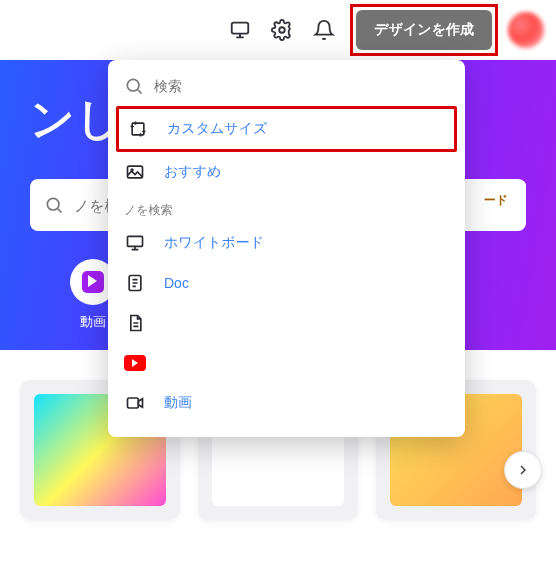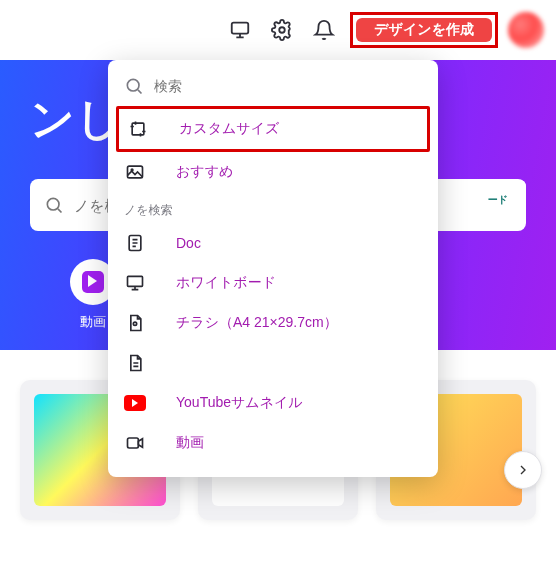--- a/index.html
+++ b/index.html
@@ -26,25 +26,25 @@
   .topbar .icon-btn {
     width: 32px;
     height: 32px;
     display: flex;
     align-items: center;
     justify-content: center;
     color: #30303a;
     cursor: pointer;
   }
   .create-btn {
-    background: #ef4444;
+    background: #737373;
     color: #fff;
     border: none;
     border-radius: 6px;
-    height: 24px;
+    height: 40px;
     padding: 0 18px;
     font-size: 14px;
     font-weight: 700;
     cursor: pointer;
     white-space: nowrap;
   }
   .create-wrap {
     border: 3px solid #d80000;
     padding: 3px;
     display: flex;
@@ -127,26 +127,26 @@
     left: 6px; top: 4px;
     border-left: 9px solid #fff;
     border-top: 6px solid transparent;
     border-bottom: 6px solid transparent;
   }
   .upgrade-btn {
     position: absolute;
     right: 30px;
     top: 120px;
     background: #ffffff;
-    color: #0f766e;
+    color: #a16207;
     border: none;
     border-radius: 6px;
     height: 40px;
     padding: 0 18px;
-    font-size: 10px;
+    font-size: 12px;
     font-weight: 700;
   }
   
   .templates {
     padding: 30px 20px 0 20px;
     display: flex;
     gap: 18px;
     align-items: center;
   }
   .tpl {
@@ -180,21 +180,21 @@
     align-items: center;
     justify-content: center;
     cursor: pointer;
     z-index: 2;
   }
   
   .dropdown {
     position: absolute;
     top: 60px;
     left: 108px;
-    width: 330px;
+    width: 357px;
     background: #fff;
     border-radius: 8px;
     box-shadow: 0 8px 30px rgba(0,0,0,0.22);
     z-index: 20;
     padding: 10px 0 14px 0;
   }
   .dd-search {
     display: flex;
     align-items: center;
     padding: 6px 16px 10px 16px;
@@ -204,24 +204,24 @@
   .dd-search input {
     border: none;
     outline: none;
     font-size: 14px;
     flex: 1;
     color: #444;
   }
   .dd-item {
     display: flex;
     align-items: center;
-    gap: 30px;
+    gap: 18px;
     padding: 9px 16px;
     font-size: 14px;
-    color: #a21caf;
+    color: #3b82f6;
     cursor: pointer;
   }
   .dd-item .ico {
     width: 22px;
     height: 22px;
     display: flex;
     align-items: center;
     justify-content: center;
     color: #2a2a33;
   }
@@ -356,64 +356,53 @@
         </svg>
     </span>
     <span>おすすめ</span>
   </div>
 
   <div class="dd-section">ノを検索</div>
 
   <div class="dd-item">
     <span class="ico">
       <svg width="20" height="20" viewBox="0 0 24 24" fill="none" stroke="currentColor" stroke-width="2">
+          <rect x="3" y="4" width="18" height="12" rx="1"></rect>
+          <path d="M12 16v4M8 20h8"></path>
+        </svg>
+    </span>
+    <span>ホワイトボード</span>
+  </div>
+
+  <div class="dd-item">
+    <span class="ico">
+      <svg width="20" height="20" viewBox="0 0 24 24" fill="none" stroke="currentColor" stroke-width="2">
           <rect x="5" y="3" width="14" height="18" rx="2"></rect>
           <path d="M9 8h6M9 12h6M9 16h4"></path>
         </svg>
     </span>
     <span>Doc</span>
   </div>
 
-  <div class="dd-item">
-    <span class="ico">
-      <svg width="20" height="20" viewBox="0 0 24 24" fill="none" stroke="currentColor" stroke-width="2">
-          <rect x="3" y="4" width="18" height="12" rx="1"></rect>
-          <path d="M12 16v4M8 20h8"></path>
-        </svg>
-    </span>
-    <span>ホワイトボード</span>
-  </div>
-
-
-
-  <div class="dd-item">
-    <span class="ico">
-      <svg width="20" height="20" viewBox="0 0 24 24" fill="none" stroke="currentColor" stroke-width="2">
-          <path d="M7 3h8l4 4v14H7z"></path>
-          <path d="M15 3v4h4"></path>
-          <circle cx="12" cy="13" r="2"></circle>
-        </svg>
-    </span>
-    <span>チラシ（A4 21×29.7cm）</span>
-  </div>
+
+
 
   <div class="dd-item">
     <span class="ico">
       <svg width="20" height="20" viewBox="0 0 24 24" fill="none" stroke="currentColor" stroke-width="2">
           <path d="M7 3h8l4 4v14H7z"></path>
           <path d="M15 3v4h4M10 12h6M10 16h6"></path>
         </svg>
     </span>
   </div>
 
   <div class="dd-item">
     <span class="ico">
         <div class="yt"></div>
       </span>
-    <span>YouTubeサムネイル</span>
   </div>
 
   <div class="dd-item">
     <span class="ico">
       <svg width="20" height="20" viewBox="0 0 24 24" fill="none" stroke="currentColor" stroke-width="2">
           <rect x="3" y="6" width="13" height="12" rx="2"></rect>
           <path d="m16 10 5-3v10l-5-3z"></path>
         </svg>
     </span>
     <span>動画</span>

